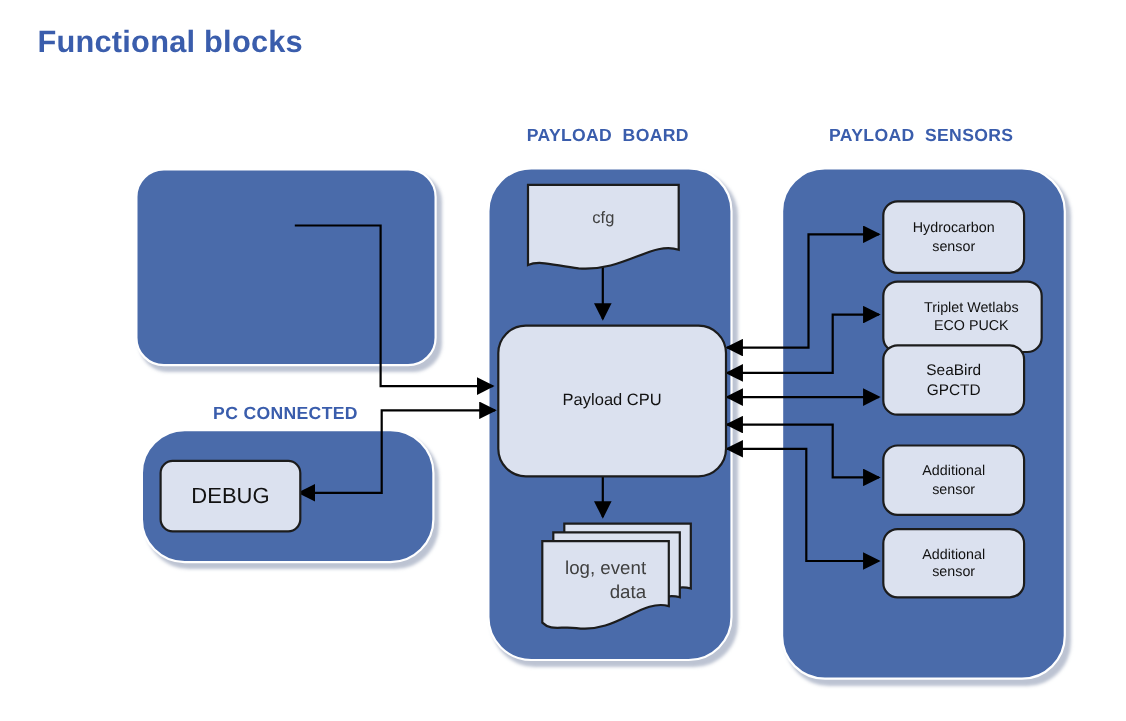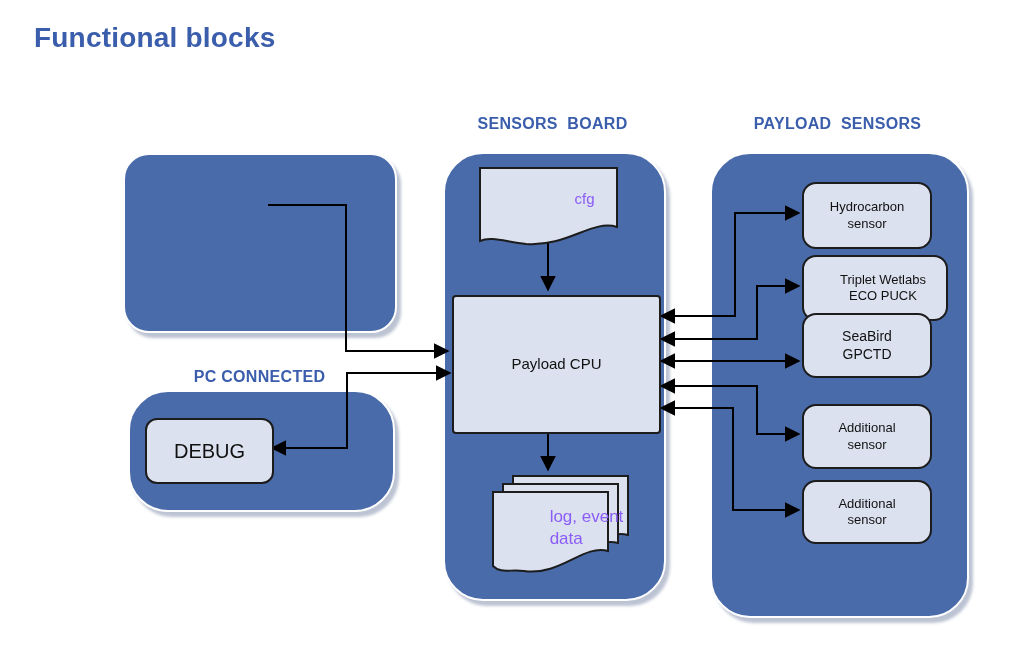--- a/index.html
+++ b/index.html
@@ -20,39 +20,39 @@
     position:absolute;text-align:center;font-weight:bold;font-size:16px;
     color:var(--label-blue,#3a5dac);white-space:pre;letter-spacing:0.3px;
   }
   .node{
     position:absolute;background:var(--node-fill,#dbe1ef);
     border:2px solid var(--node-border,#1c1c1c);
     display:flex;align-items:center;justify-content:center;text-align:center;
     color:#111;white-space:pre-line;line-height:1.25;z-index:3;
   }
   .rounded-sm{border-radius:12px;}
-  .rounded-lg{border-radius:4px;}
+  .rounded-lg{border-radius:26px;}
   svg.connectors{position:absolute;left:0;top:0;z-index:2;}
   svg.connectors path.conn{stroke:var(--line-color,#000);stroke-width:2;fill:none;}
   svg.connectors path.doc{fill:var(--node-fill,#dbe1ef);stroke:var(--node-border,#1c1c1c);stroke-width:2;}
   #arw path{fill:var(--line-color,#000);}
   .shape-text{
     position:absolute;display:flex;align-items:center;justify-content:center;
-    text-align:left;color:#8b5cf6;white-space:pre-line;line-height:1.3;z-index:3;padding-left:36px;
+    text-align:right;color:#404040;white-space:pre-line;line-height:1.3;z-index:3;
   }
 </style>
 </head>
 <body>
 
 <div class="canvas">
 
   <div class="page-title">Functional blocks</div>
 
   <div class="board-label" style="left:128px;top:368px;width:263px;">PC CONNECTED</div>
-  <div class="board-label" style="left:443px;top:115px;width:219px;">SENSORS  BOARD</div>
+  <div class="board-label" style="left:443px;top:115px;width:219px;">PAYLOAD  BOARD</div>
   <div class="board-label" style="left:710px;top:115px;width:255px;">PAYLOAD  SENSORS</div>
 
   <div class="board" style="left:123px;top:153px;width:270px;height:176px;border-radius:26px;"></div>
   <div class="board" style="left:128px;top:390px;width:263px;height:118px;border-radius:40px;"></div>
   <div class="board" style="left:443px;top:152px;width:219px;height:445px;border-radius:40px;"></div>
   <div class="board" style="left:710px;top:152px;width:255px;height:462px;border-radius:40px;"></div>
 
   <svg class="connectors" width="1024" height="655" viewBox="0 0 1024 655">
     <defs>
       <marker id="arw" markerWidth="8" markerHeight="8" viewBox="0 0 10 10" refX="9" refY="5" orient="auto-start-reverse">

